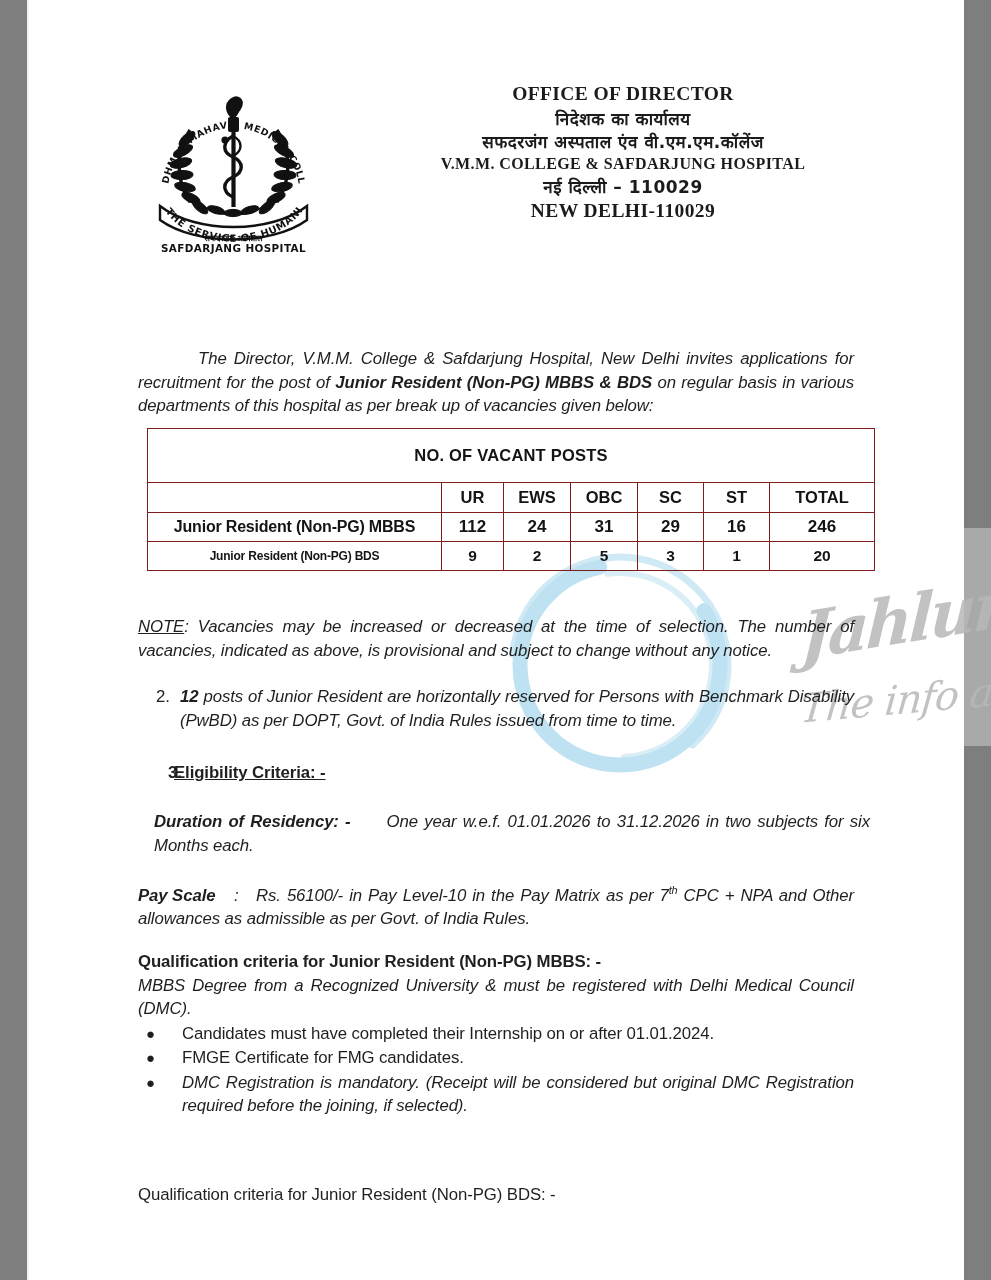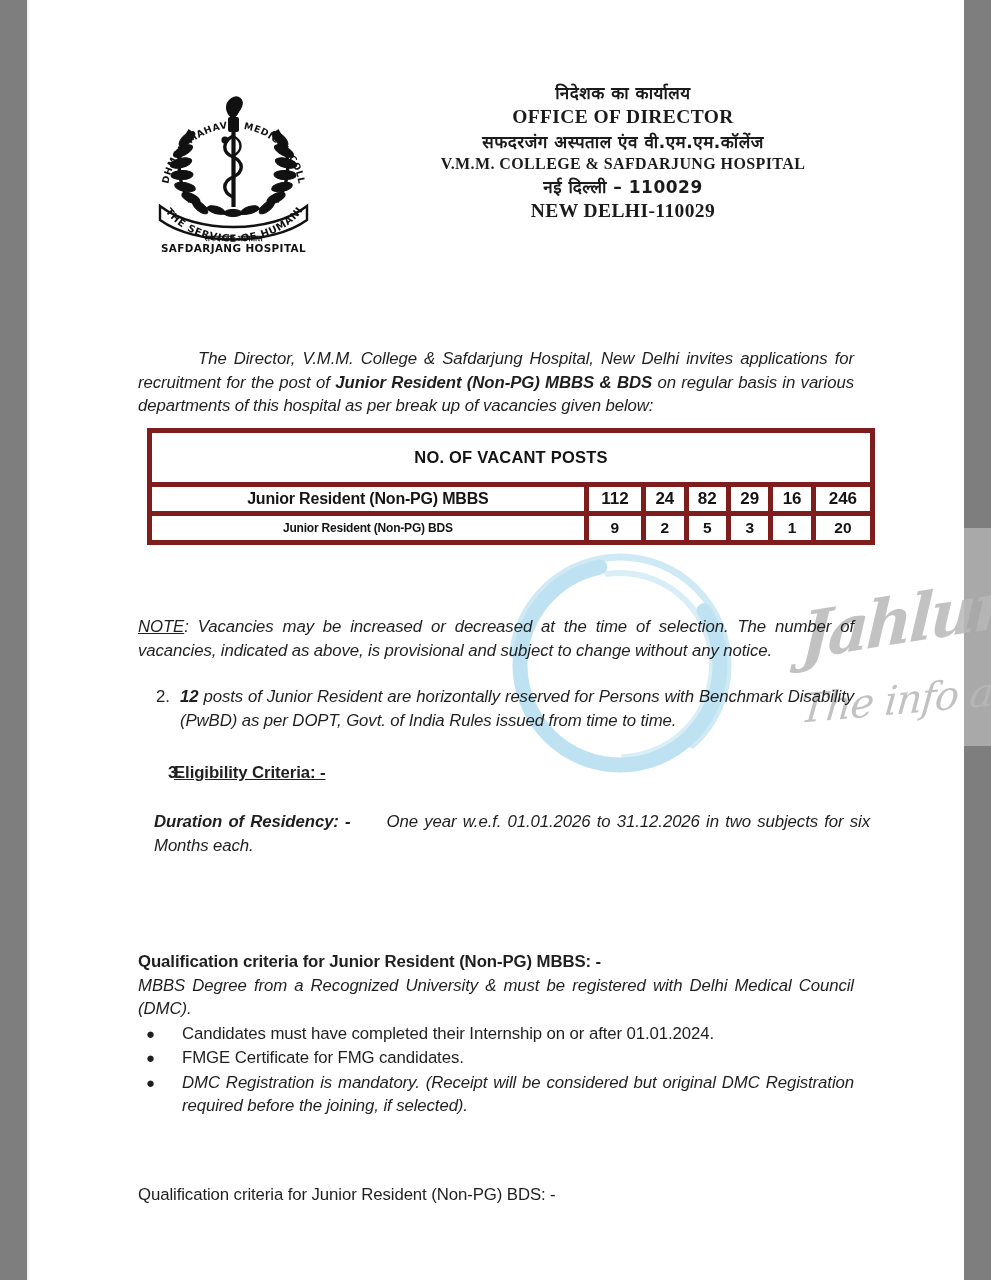--- a/index.html
+++ b/index.html
@@ -153,21 +153,21 @@
     left: 147px; top: 428px;
     width: 728px;
   }
   table.vac {
     border-collapse: collapse;
     width: 728px;
     font-size: 16px;
     color: #141414;
   }
   table.vac td, table.vac th {
-    border: 5px solid #7f1d1d;
+    border: 1px solid #7f1d1d;
     padding: 0;
     text-align: center;
     vertical-align: middle;
     font-weight: bold;
   }
   .r-title td {
     height: 54px;
     font-size: 16.5px;
     letter-spacing: .2px;
     vertical-align: top;
@@ -357,43 +357,52 @@
             <textPath href="#arcRib" startOffset="50%" text-anchor="middle">IN THE SERVICE OF HUMANITY</textPath>
           </text>
         </g>
 
         <text x="87.5" y="157" text-anchor="middle" font-family="DejaVu Sans, sans-serif" font-size="8" font-weight="bold" fill="#111">सफदरजंग   अस्पताल</text>
         <text x="87.5" y="168" text-anchor="middle" font-family="DejaVu Sans, sans-serif" font-size="10.4" font-weight="bold" fill="#111" letter-spacing="0.4">SAFDARJANG HOSPITAL</text>
       </svg>
     </div>
 
     <div class="header-lines">
+      <div class="hl hl-eng">OFFICE OF DIRECTOR</div>
       <div class="hl hl-dev">निदेशक का कार्यालय</div>
-      <div class="hl hl-eng">OFFICE OF DIRECTOR</div>
       <div class="hl hl-dev">सफदरजंग अस्पताल एंव वी.एम.एम.कॉलेंज</div>
       <div class="hl hl-eng big">V.M.M. COLLEGE &amp; SAFDARJUNG HOSPITAL</div>
       <div class="hl hl-dev">नई दिल्ली – 110029</div>
       <div class="hl hl-eng">NEW DELHI-110029</div>
     </div>
   </div>
 
 
   <div class="intro para just"><span class="ind"></span><span>The Director, V.M.M. College &amp; Safdarjung Hospital, New Delhi invites applications for recruitment for the post of </span><b>Junior Resident (Non-PG) MBBS &amp; BDS</b><span> on regular basis in various departments of this hospital as per break up of vacancies given below:</span></div>
 
   <div class="tbl-wrap">
     <table class="vac">
       <tbody>
           <tr class="r-title">
         <td colspan="7">NO. OF VACANT POSTS</td>
       </tr>
+      <tr class="r-head">
+        <td class="blank-l"></td>
+        <td class="c-ur">UR</td>
+        <td class="c-ews">EWS</td>
+        <td class="c-obc">OBC</td>
+        <td class="c-sc">SC</td>
+        <td class="c-st">ST</td>
+        <td class="c-total">TOTAL</td>
+      </tr>
       <tr class="r-data">
         <td class="lbl">Junior Resident (Non-PG) MBBS</td>
         <td>112</td>
         <td>24</td>
-        <td>82</td>
+        <td>31</td>
         <td>29</td>
         <td>16</td>
         <td>246</td>
       </tr>
       <tr class="r-data2">
         <td class="lbl">Junior Resident (Non-PG) BDS</td>
         <td>9</td>
         <td>2</td>
         <td>5</td>
         <td>3</td>
@@ -412,20 +421,21 @@
       <div class="body para just"><b>12</b><span> posts of Junior Resident are horizontally reserved for Persons with Benchmark Disability (PwBD)  as per DOPT, Govt. of India Rules issued from time to time.</span></div>
     </div>
   </div>
 
   <div class="item3 para nojust">
     <span class="num" style="display:inline-block;width:24px;padding-left:18px;">3.</span><u>Eligibility Criteria: -</u>
   </div>
 
   <div class="duration para just"><b>Duration of Residency: -</b><span class="gap"></span><span>One year w.e.f. 01.01.2026 to 31.12.2026 in two subjects for six Months each.</span></div>
 
+  <div class="payscale para just"><span class="lbl2">Pay Scale</span><span class="colon">:</span><span>Rs. 56100/- in Pay Level-10 in the Pay Matrix as per 7</span><sup>th</sup><span> CPC + NPA and Other allowances as admissible as per Govt. of India Rules.</span></div>
 
   <div class="qual-mbbs para">
     <div class="htitle nojust">Qualification criteria for Junior Resident (Non-PG) MBBS: -</div>
     <div class="just">MBBS Degree from a Recognized University &amp; must be registered with Delhi Medical Council (DMC).</div>
     <ul class="bullets">
       <li><span class="dot">●</span><span class="nojust">Candidates must have completed their Internship on or after 01.01.2024.</span></li>
       <li><span class="dot">●</span><span class="nojust">FMGE Certificate for FMG candidates.</span></li>
       <li>
           <span class="dot">●</span>
           <span class="just" style="display:block;">DMC Registration is mandatory. (Receipt will be considered but original DMC Registration required before the joining, if selected).</span>

